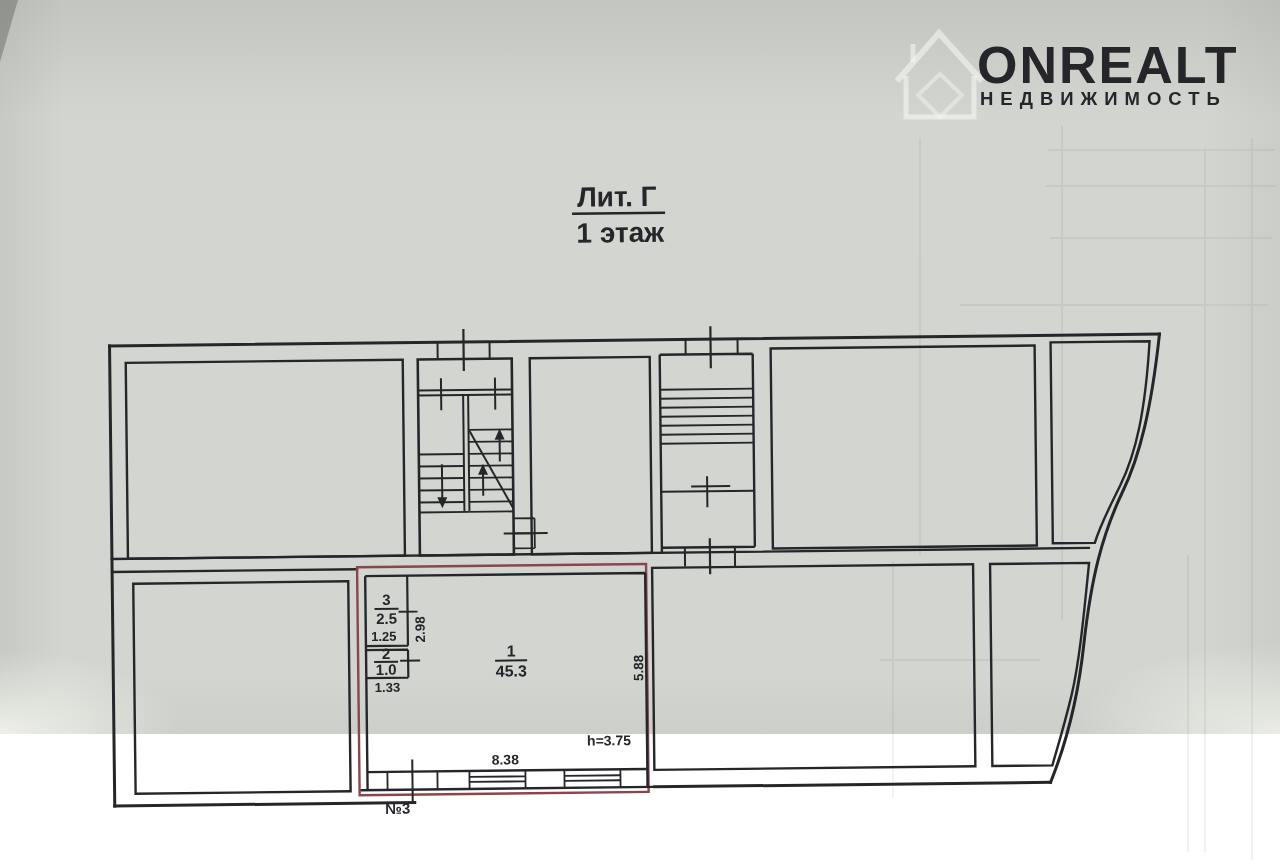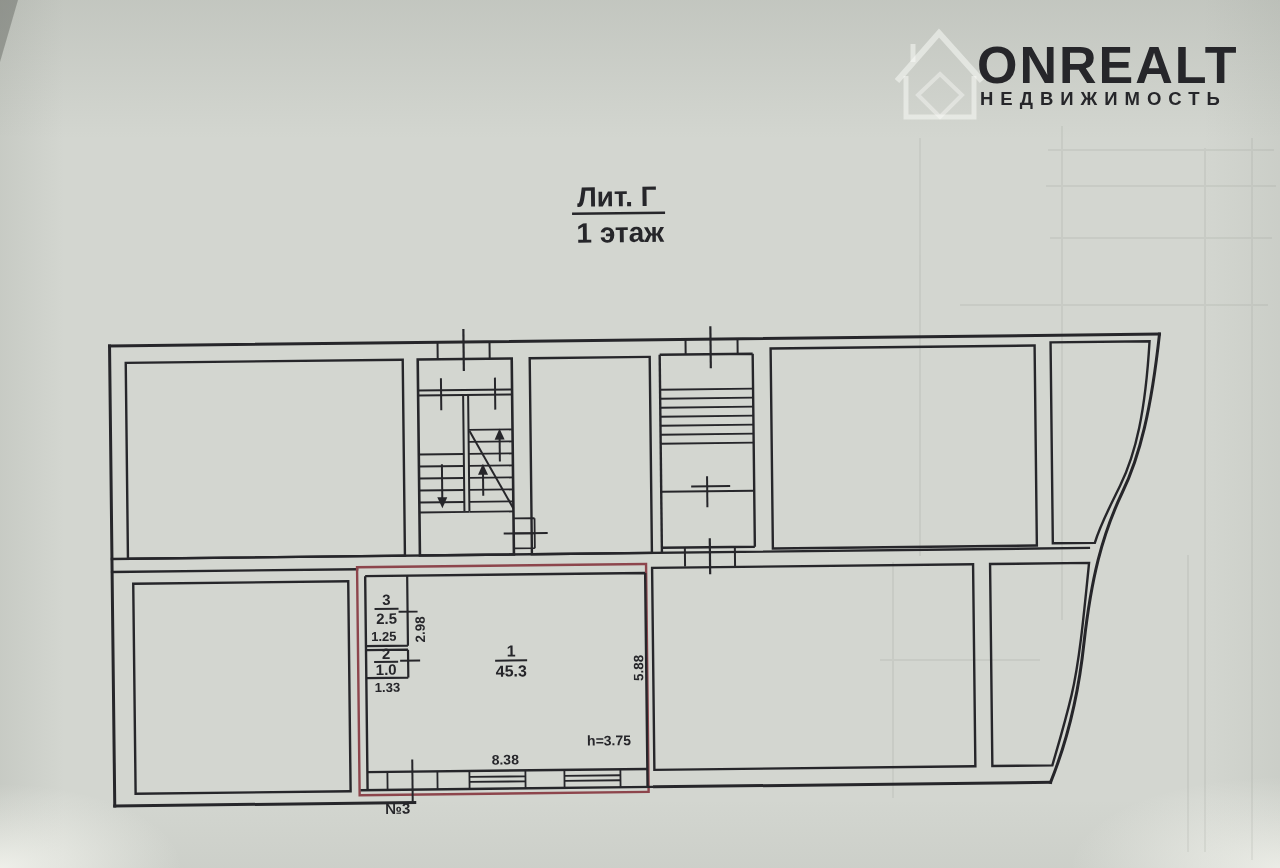--- a/index.html
+++ b/index.html
@@ -1,17 +1,17 @@
 <!DOCTYPE html>
 <html><head>
 <meta charset="utf-8">
 <style>
   html,body{margin:0;padding:0;width:1280px;height:868px;overflow:hidden;}
   .stage{
-    position:relative;width:1280px;height:868px;
+    position:relative;width:1280px;height:734px;
     background:
       radial-gradient(ellipse 260px 120px at 0% 100%, rgba(246,247,241,0.85), rgba(246,247,241,0) 70%),
       radial-gradient(ellipse 300px 130px at 100% 100%, rgba(244,245,239,0.8), rgba(244,245,239,0) 70%),
       linear-gradient(180deg, rgba(96,102,92,0.14), rgba(96,102,92,0) 16%),
       linear-gradient(90deg, rgba(96,102,92,0.10), rgba(96,102,92,0) 5%),
       linear-gradient(270deg, rgba(96,102,92,0.07), rgba(96,102,92,0) 6%),
       linear-gradient(0deg, rgba(96,102,92,0.06), rgba(96,102,92,0) 8%),
       #d3d6d0;
     font-family:"Liberation Sans", sans-serif;
   }

